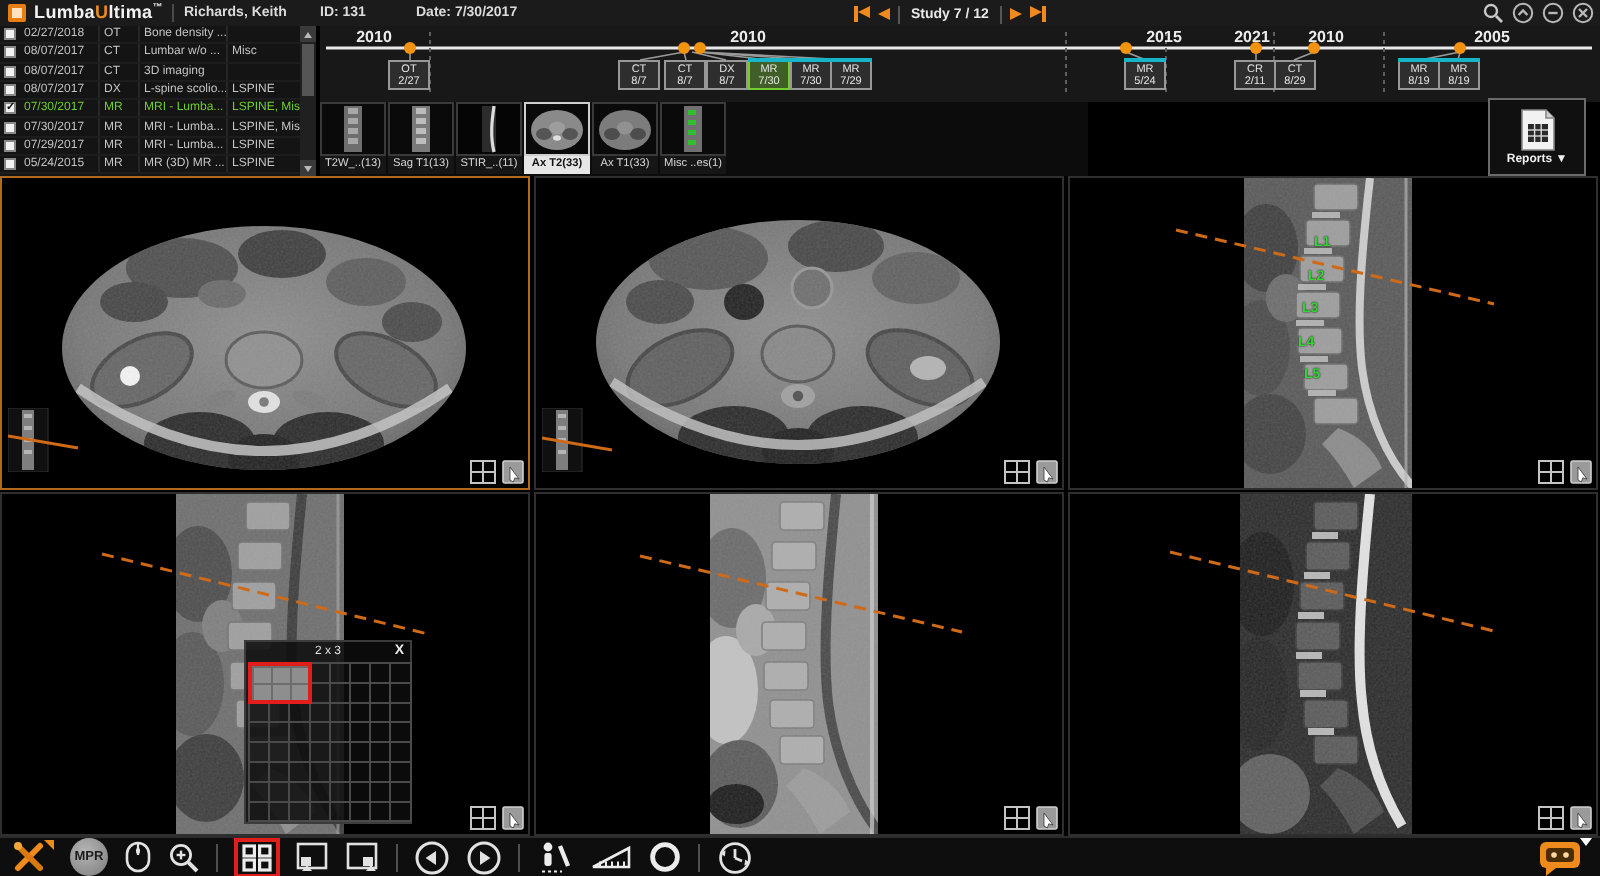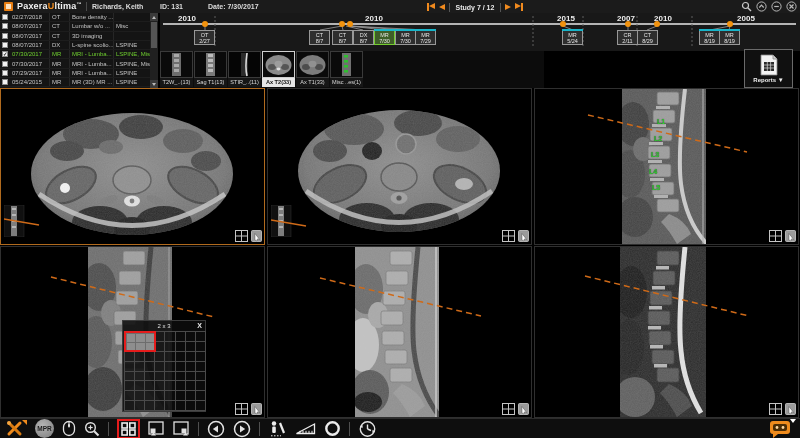--- a/index.html
+++ b/index.html
@@ -107,21 +107,21 @@
           <stop offset="70%" stop-color="#767676"></stop>
           <stop offset="100%" stop-color="#585858"></stop>
       </radialGradient>
     </defs>
   </svg>
 
   <div class="titlebar">
     <span class="logo">
         <i></i>
       </span>
-    <span class="brand"><span>Paxera</span><span class="accent">U</span><span>ltima</span><span class="tm">™</span></span>
+    <span class="brand"><span>Lumba</span><span class="accent">U</span><span>ltima</span><span class="tm">™</span></span>
     <span class="tb-sep" style="left:86px"></span>
     <span class="pt-info" style="left:92px">Richards, Keith</span>
     <span class="pt-info" style="left:160px">ID: 131</span>
     <span class="pt-info" style="left:208px">Date: 7/30/2017</span>
 
     <span class="navgrp">
       <span style="display:flex">
           <span class="vbar"></span>
           <span class="tri-l"></span>
         </span>
@@ -273,22 +273,22 @@
           <circle cx="182" cy="11" r="3"></circle>
           <circle cx="190" cy="11" r="3"></circle>
         <circle cx="403" cy="11" r="3"></circle>
           <circle cx="468" cy="11" r="3"></circle>
           <circle cx="497" cy="11" r="3"></circle>
         <circle cx="570" cy="11" r="3"></circle>
       </g>
     </svg>
     <span class="yr" style="left:27px">2010</span>
     <span class="yr" style="left:214px">2010</span>
-    <span class="yr" style="left:406px">2015</span>
-    <span class="yr" style="left:466px">2007</span>
+    <span class="yr" style="left:422px">2015</span>
+    <span class="yr" style="left:466px">2021</span>
     <span class="yr" style="left:503px">2010</span>
     <span class="yr" style="left:586px">2005</span>
 
     <span class="tm-box" style="left:34px">
         <span class="m">OT</span>
         <span class="d">2/27</span>
       </span>
     <span class="tm-box" style="left:149px">
         <span class="m">CT</span>
         <span class="d">8/7</span>

